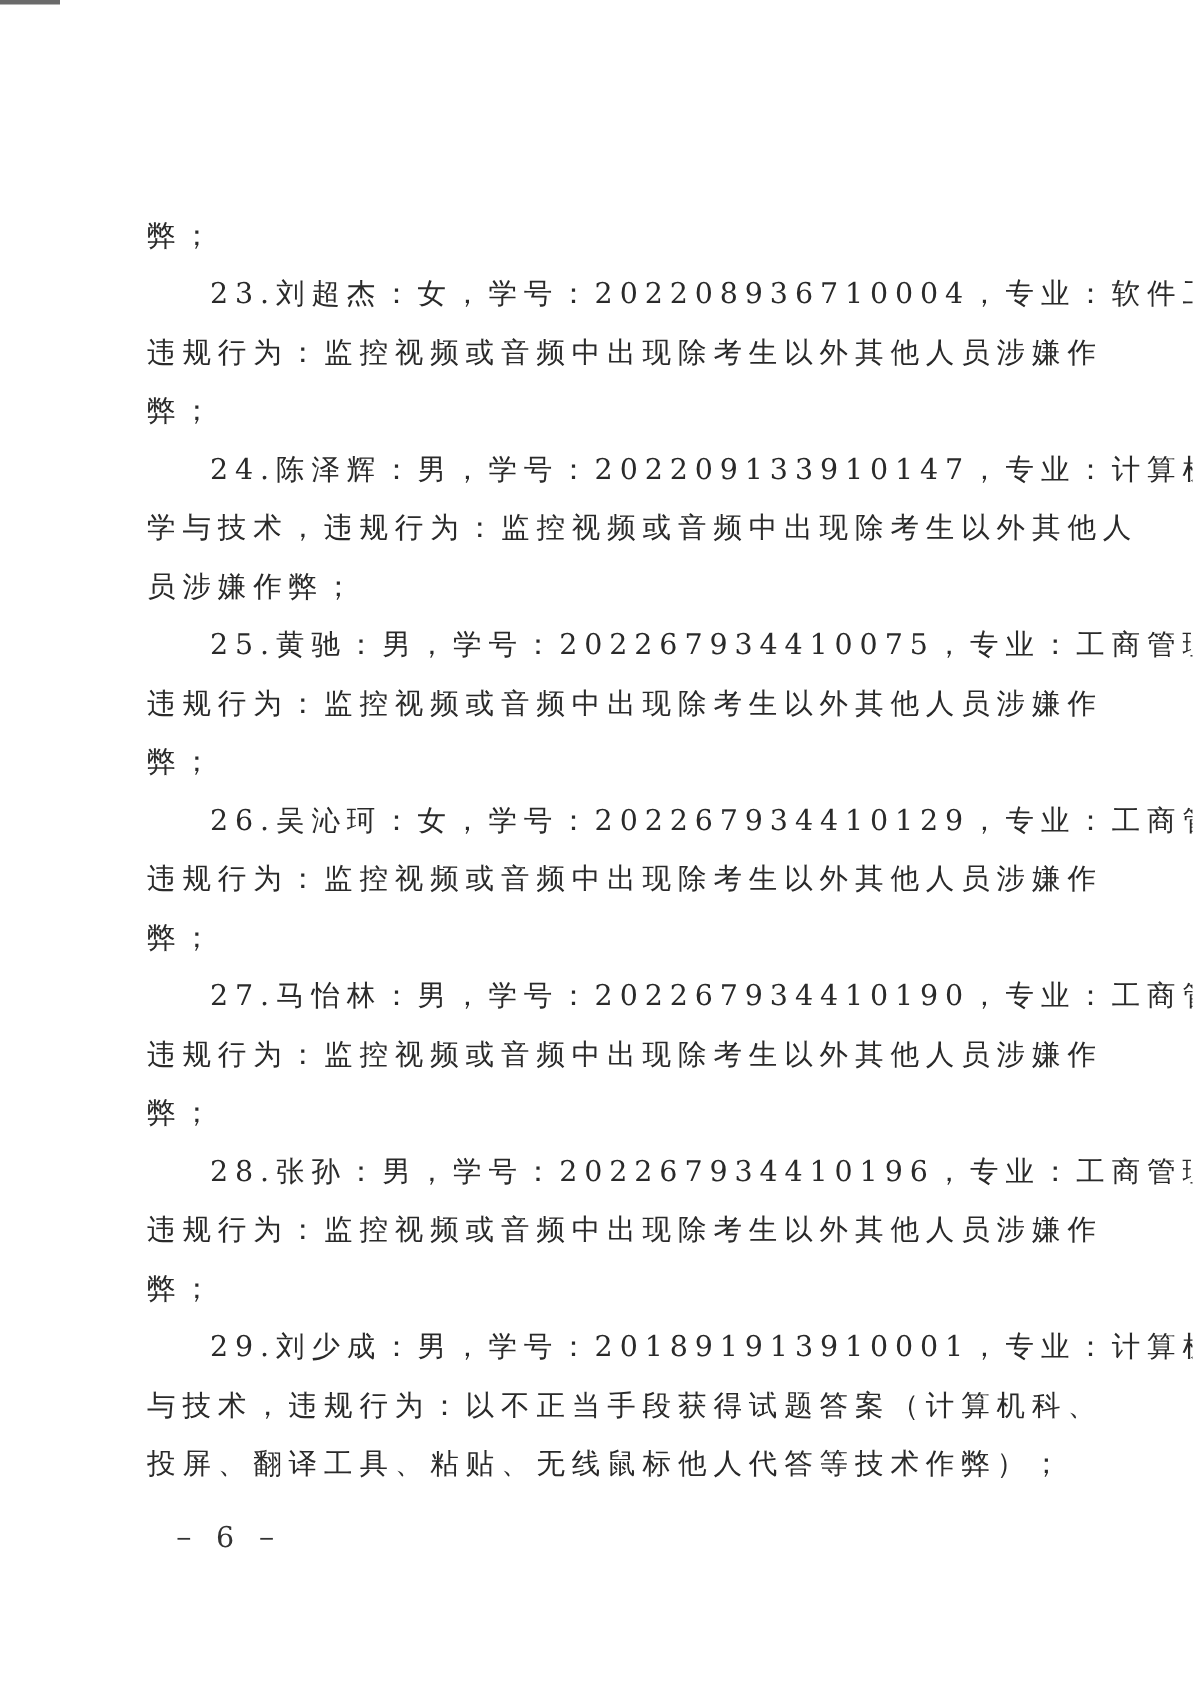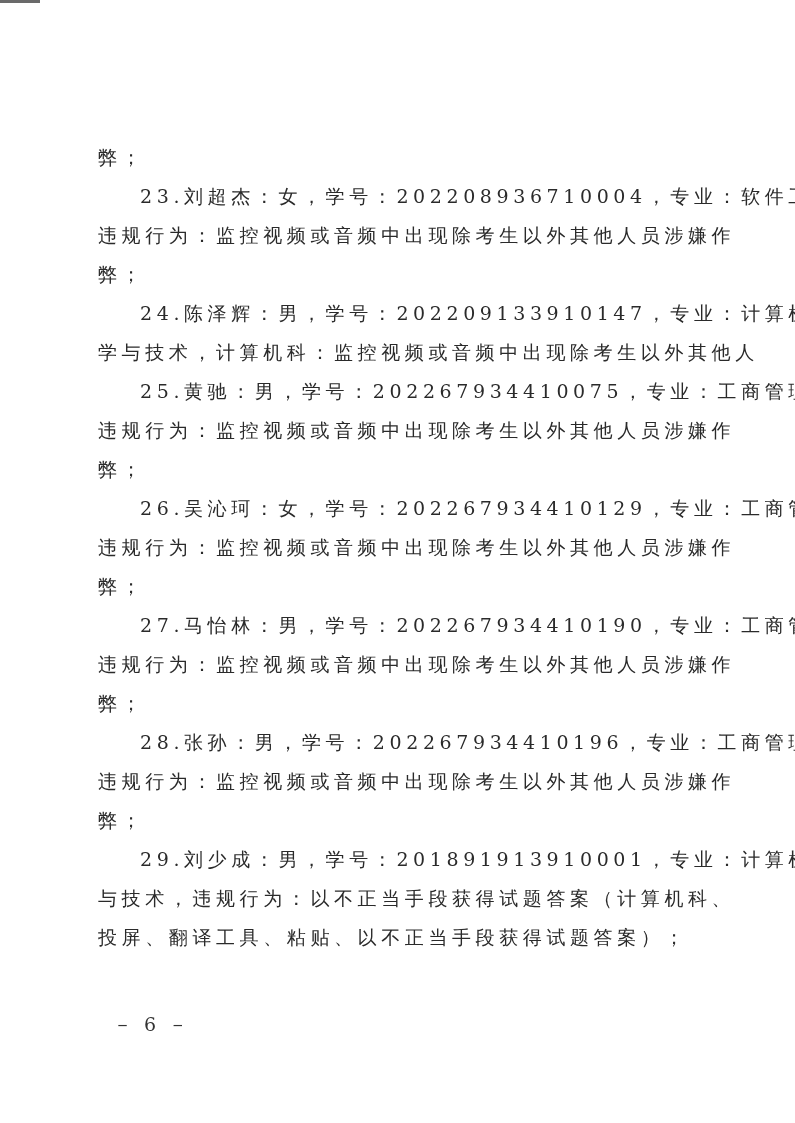--- a/index.html
+++ b/index.html
@@ -28,21 +28,22 @@
   <div class="line">弊；</div>
 
   <div class="entry">
     <div class="line indent">23.刘超杰：女，学号：202208936710004，专业：软件工程，</div>
     <div class="line">违规行为：监控视频或音频中出现除考生以外其他人员涉嫌作</div>
     <div class="line">弊；</div>
   </div>
 
   <div class="entry">
     <div class="line indent">24.陈泽辉：男，学号：202209133910147，专业：计算机科</div>
-    <div class="line">学与技术，计算机科：监控视频或音频中出现除考生以外其他人</div>
+    <div class="line">学与技术，违规行为：监控视频或音频中出现除考生以外其他人</div>
+    <div class="line">员涉嫌作弊；</div>
   </div>
 
   <div class="entry">
     <div class="line indent">25.黄驰：男，学号：202267934410075，专业：工商管理，</div>
     <div class="line">违规行为：监控视频或音频中出现除考生以外其他人员涉嫌作</div>
     <div class="line">弊；</div>
   </div>
 
   <div class="entry">
     <div class="line indent">26.吴沁珂：女，学号：202267934410129，专业：工商管理，</div>
@@ -58,17 +59,17 @@
 
   <div class="entry">
     <div class="line indent">28.张孙：男，学号：202267934410196，专业：工商管理，</div>
     <div class="line">违规行为：监控视频或音频中出现除考生以外其他人员涉嫌作</div>
     <div class="line">弊；</div>
   </div>
 
   <div class="entry">
     <div class="line indent">29.刘少成：男，学号：201891913910001，专业：计算机科学</div>
     <div class="line">与技术，违规行为：以不正当手段获得试题答案（计算机科、</div>
-    <div class="line">投屏、翻译工具、粘贴、以不正当手段获得试题答案）；</div>
+    <div class="line">投屏、翻译工具、粘贴、无线鼠标他人代答等技术作弊）；</div>
   </div>
 </div>
 
 <div class="page-number">－ 6 －</div>
 
 </body></html>

